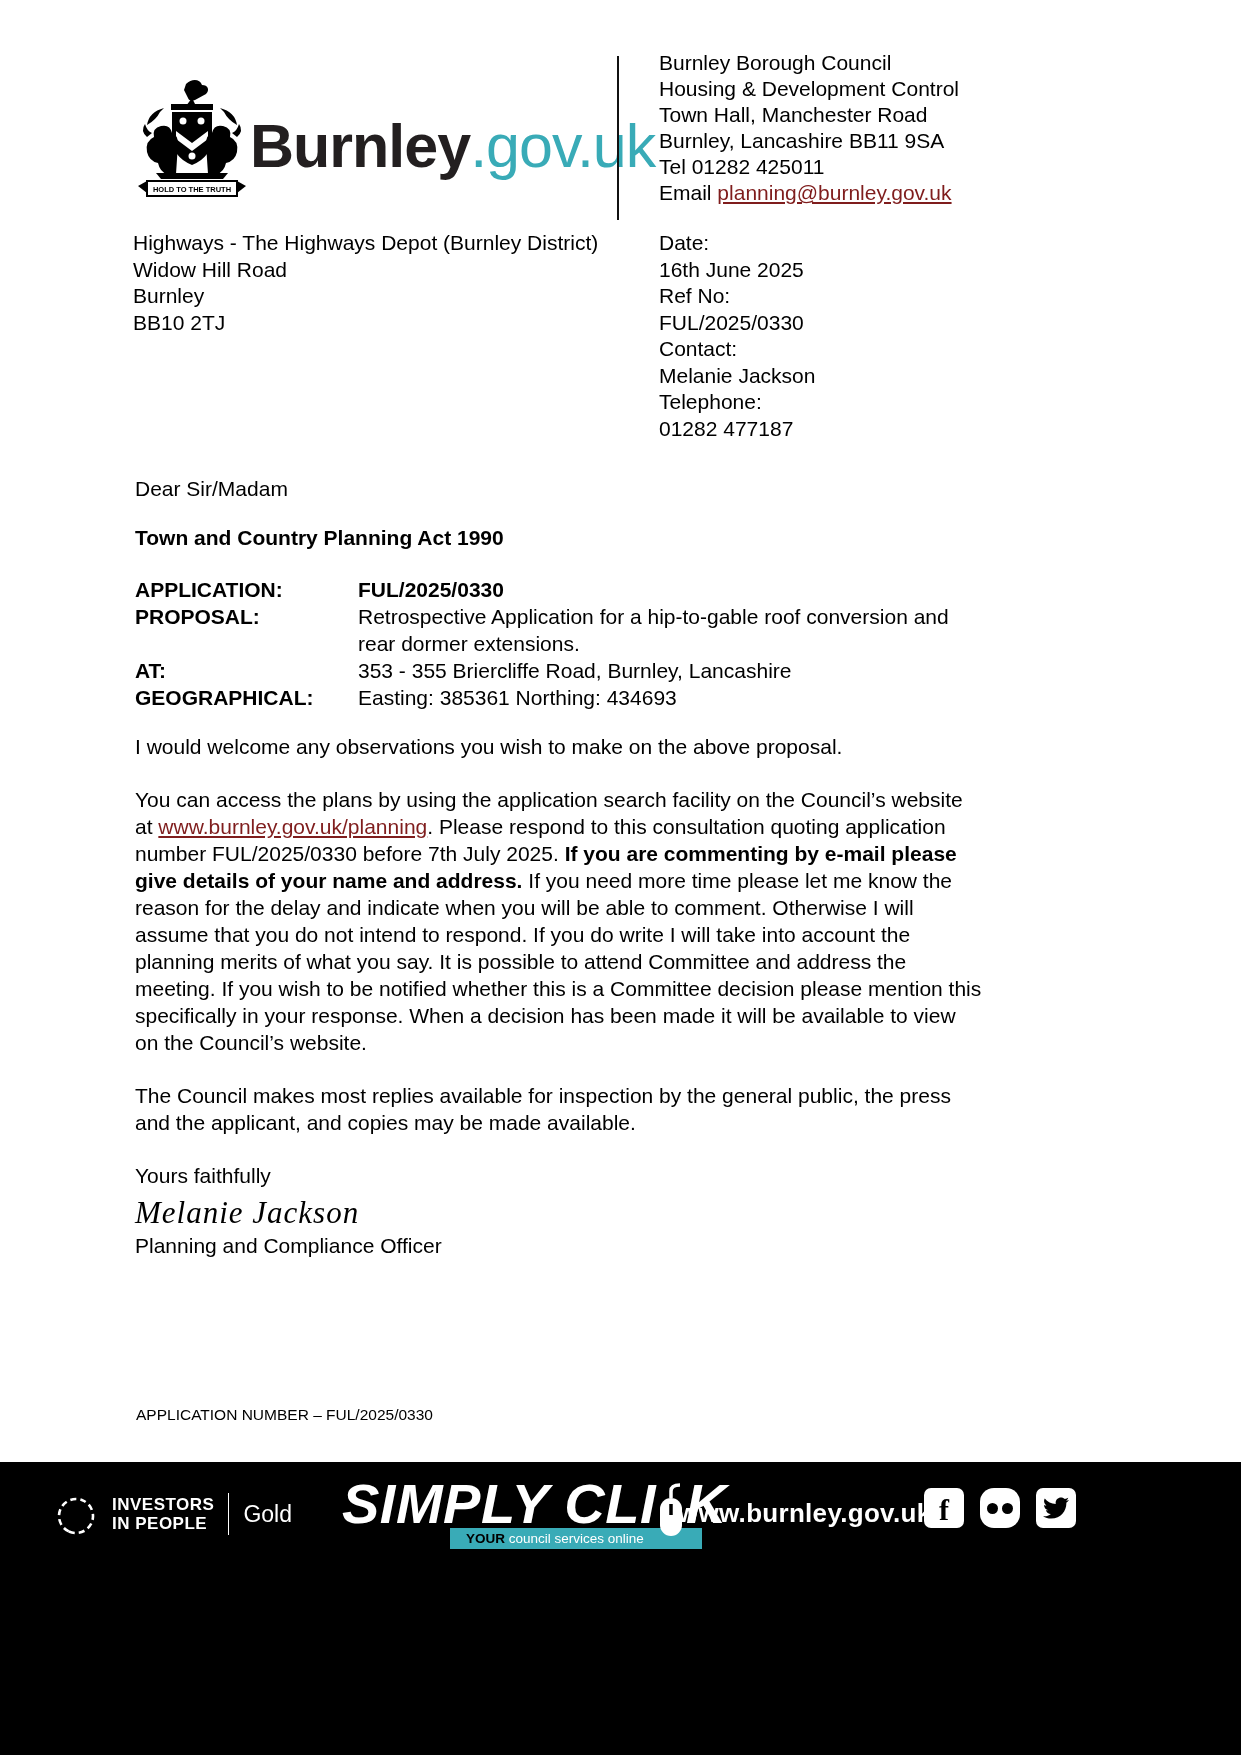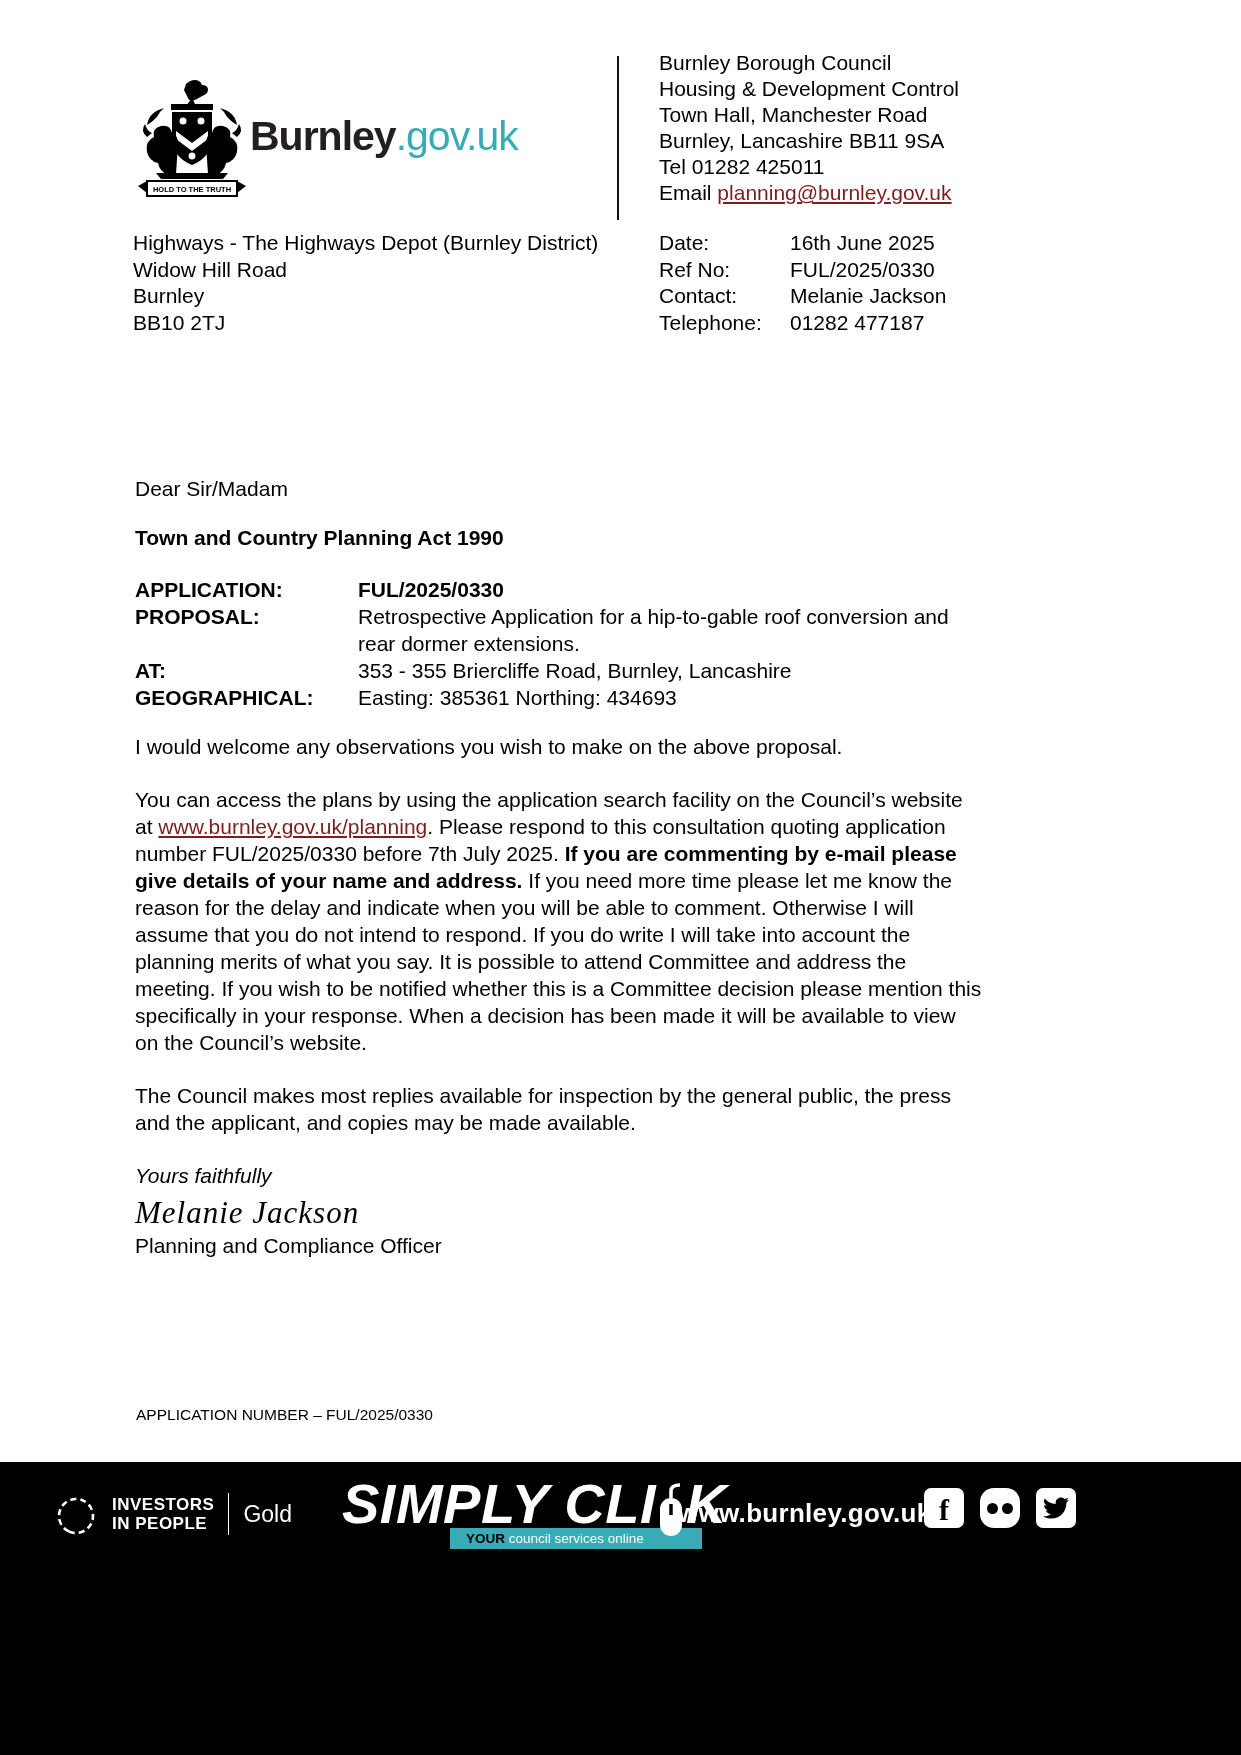--- a/index.html
+++ b/index.html
@@ -4,42 +4,42 @@
 <style>
   * { margin:0; padding:0; box-sizing:border-box; }
   html,body { background:#e9e9e9; }
   .page {
     position:relative; width:1241px; height:1755px; margin:0 auto;
     background:#ffffff; color:#000;
     font-family:"Liberation Sans", sans-serif; overflow:hidden;
   }
   
   .coa { position:absolute; left:126px; top:76px; }
-  .brand { position:absolute; left:250px; top:116px; font-size:41px; line-height:1; letter-spacing:-1px; white-space:nowrap; }
+  .brand { position:absolute; left:250px; top:116px; font-size:61px; line-height:1; letter-spacing:-1px; white-space:nowrap; }
   .brand-bold { font-weight:bold; color:#231f20; }
   .brand-suffix { color:#39abb7; }
   .vline { position:absolute; left:617px; top:56px; width:2px; height:164px; background:#111; }
   .council { position:absolute; left:659px; top:50px; font-size:21px; line-height:26px; }
   a.link { color:#7f1d1d; text-decoration:underline; }
   
   .recipient { position:absolute; left:133px; top:230px; font-size:21px; line-height:26.5px; }
   .meta { position:absolute; left:659px; top:230px; font-size:21px; line-height:26.5px; }
-  .meta-row { display:flex; }
+  .meta-row { display:flex;flex-direction:column; }
   .meta-label { width:131px; flex:none; }
   
   .letter { position:absolute; left:135px; top:428px; width:848px; font-size:21px; line-height:27px;margin-top:47px; }
   .salutation { margin-bottom:22px; }
   .act { font-weight:bold; margin-bottom:25px; }
   .details { margin-bottom:22px; }
   .detail-row { display:flex; }
   .detail-label { width:223px; flex:none; font-weight:bold; }
   .detail-value { width:625px; }
   .detail-value.bold { font-weight:bold; }
   p.para { margin-bottom:26px; }
-  .closing { margin-bottom:8px;font-style:italic; }
+  .closing { margin-bottom:8px; }
   .signature { font-family:"Liberation Serif", serif; font-style:italic; font-size:31px; letter-spacing:1px; margin:10px 0 6px; }
   .small-ref { position:absolute; left:136px; top:1406px; font-size:15.5px; }
   
   .footer { position:absolute; left:0; top:1462px; width:1241px; height:293px; background:#000; color:#fff; }
   .iip { position:absolute; left:52px; top:28px; display:flex; align-items:center; }
   .iip-text { margin-left:12px; font-size:17px; font-weight:bold; letter-spacing:0.5px; line-height:19px; }
   .iip-divider { width:1px; height:42px; background:#fff; margin:0 14px; }
   .iip-gold { font-size:23px; }
   .simply { position:absolute; left:342px; top:14px; }
   .simply-row { display:flex; align-items:flex-end; font-size:56px; font-weight:bold; letter-spacing:0.5px; line-height:1; white-space:nowrap;font-style:italic; }

